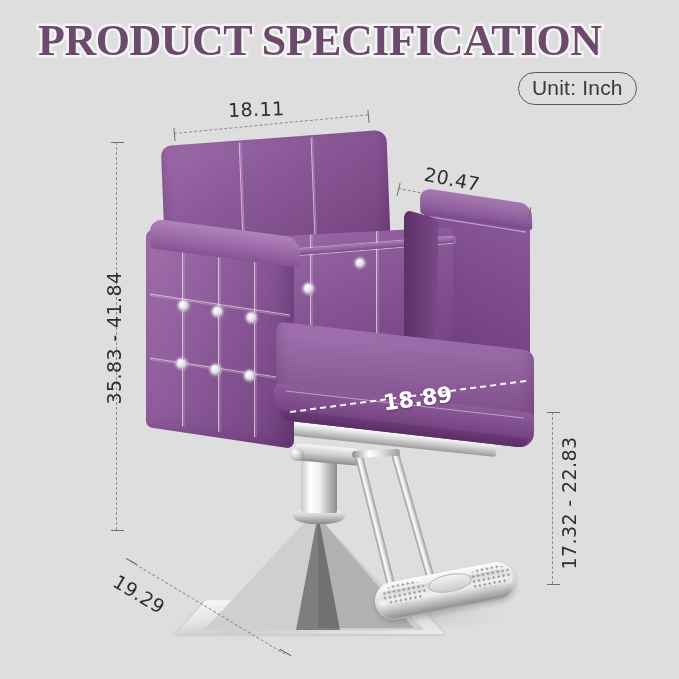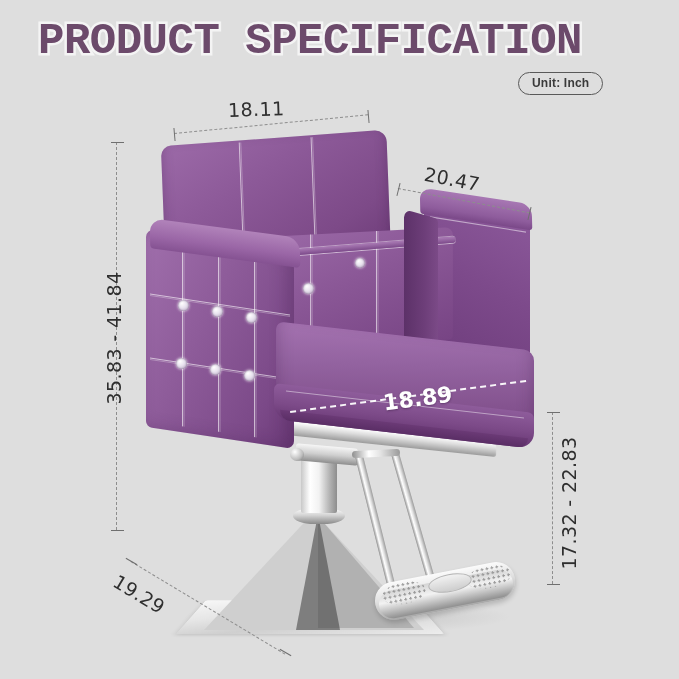--- a/index.html
+++ b/index.html
@@ -22,37 +22,36 @@
     left: 38px;
     top: 18px;
     font-size: 44px;
     font-weight: bold;
     letter-spacing: -0.5px;
     color: #6c4a6b;
     -webkit-text-stroke: 5px #f4f4f4;
     paint-order: stroke fill;
     white-space: nowrap;
     line-height: 1.05;
-    font-family: Liberation Mono, monospace;
+    font-family: Liberation Serif, serif;
   }
 
   
   #unit-badge {
     position: absolute;
     left: 518px;
     top: 72px;
     border: 1.6px solid #595959;
     border-radius: 999px;
     padding: 3px 13px 4px 13px;
-    font-size: 12px;
+    font-size: 21px;
     color: #3a3a3a;
     background: rgba(222,222,222,0.55);
     white-space: nowrap;
     letter-spacing: 0.2px;
-    font-weight: bold;
   }
 
   
   .dim-line {
     position: absolute;
     border-top: 1.3px dashed #8d8d8d;
     height: 0;
     transform-origin: 0 0;
   }
   .tick {

